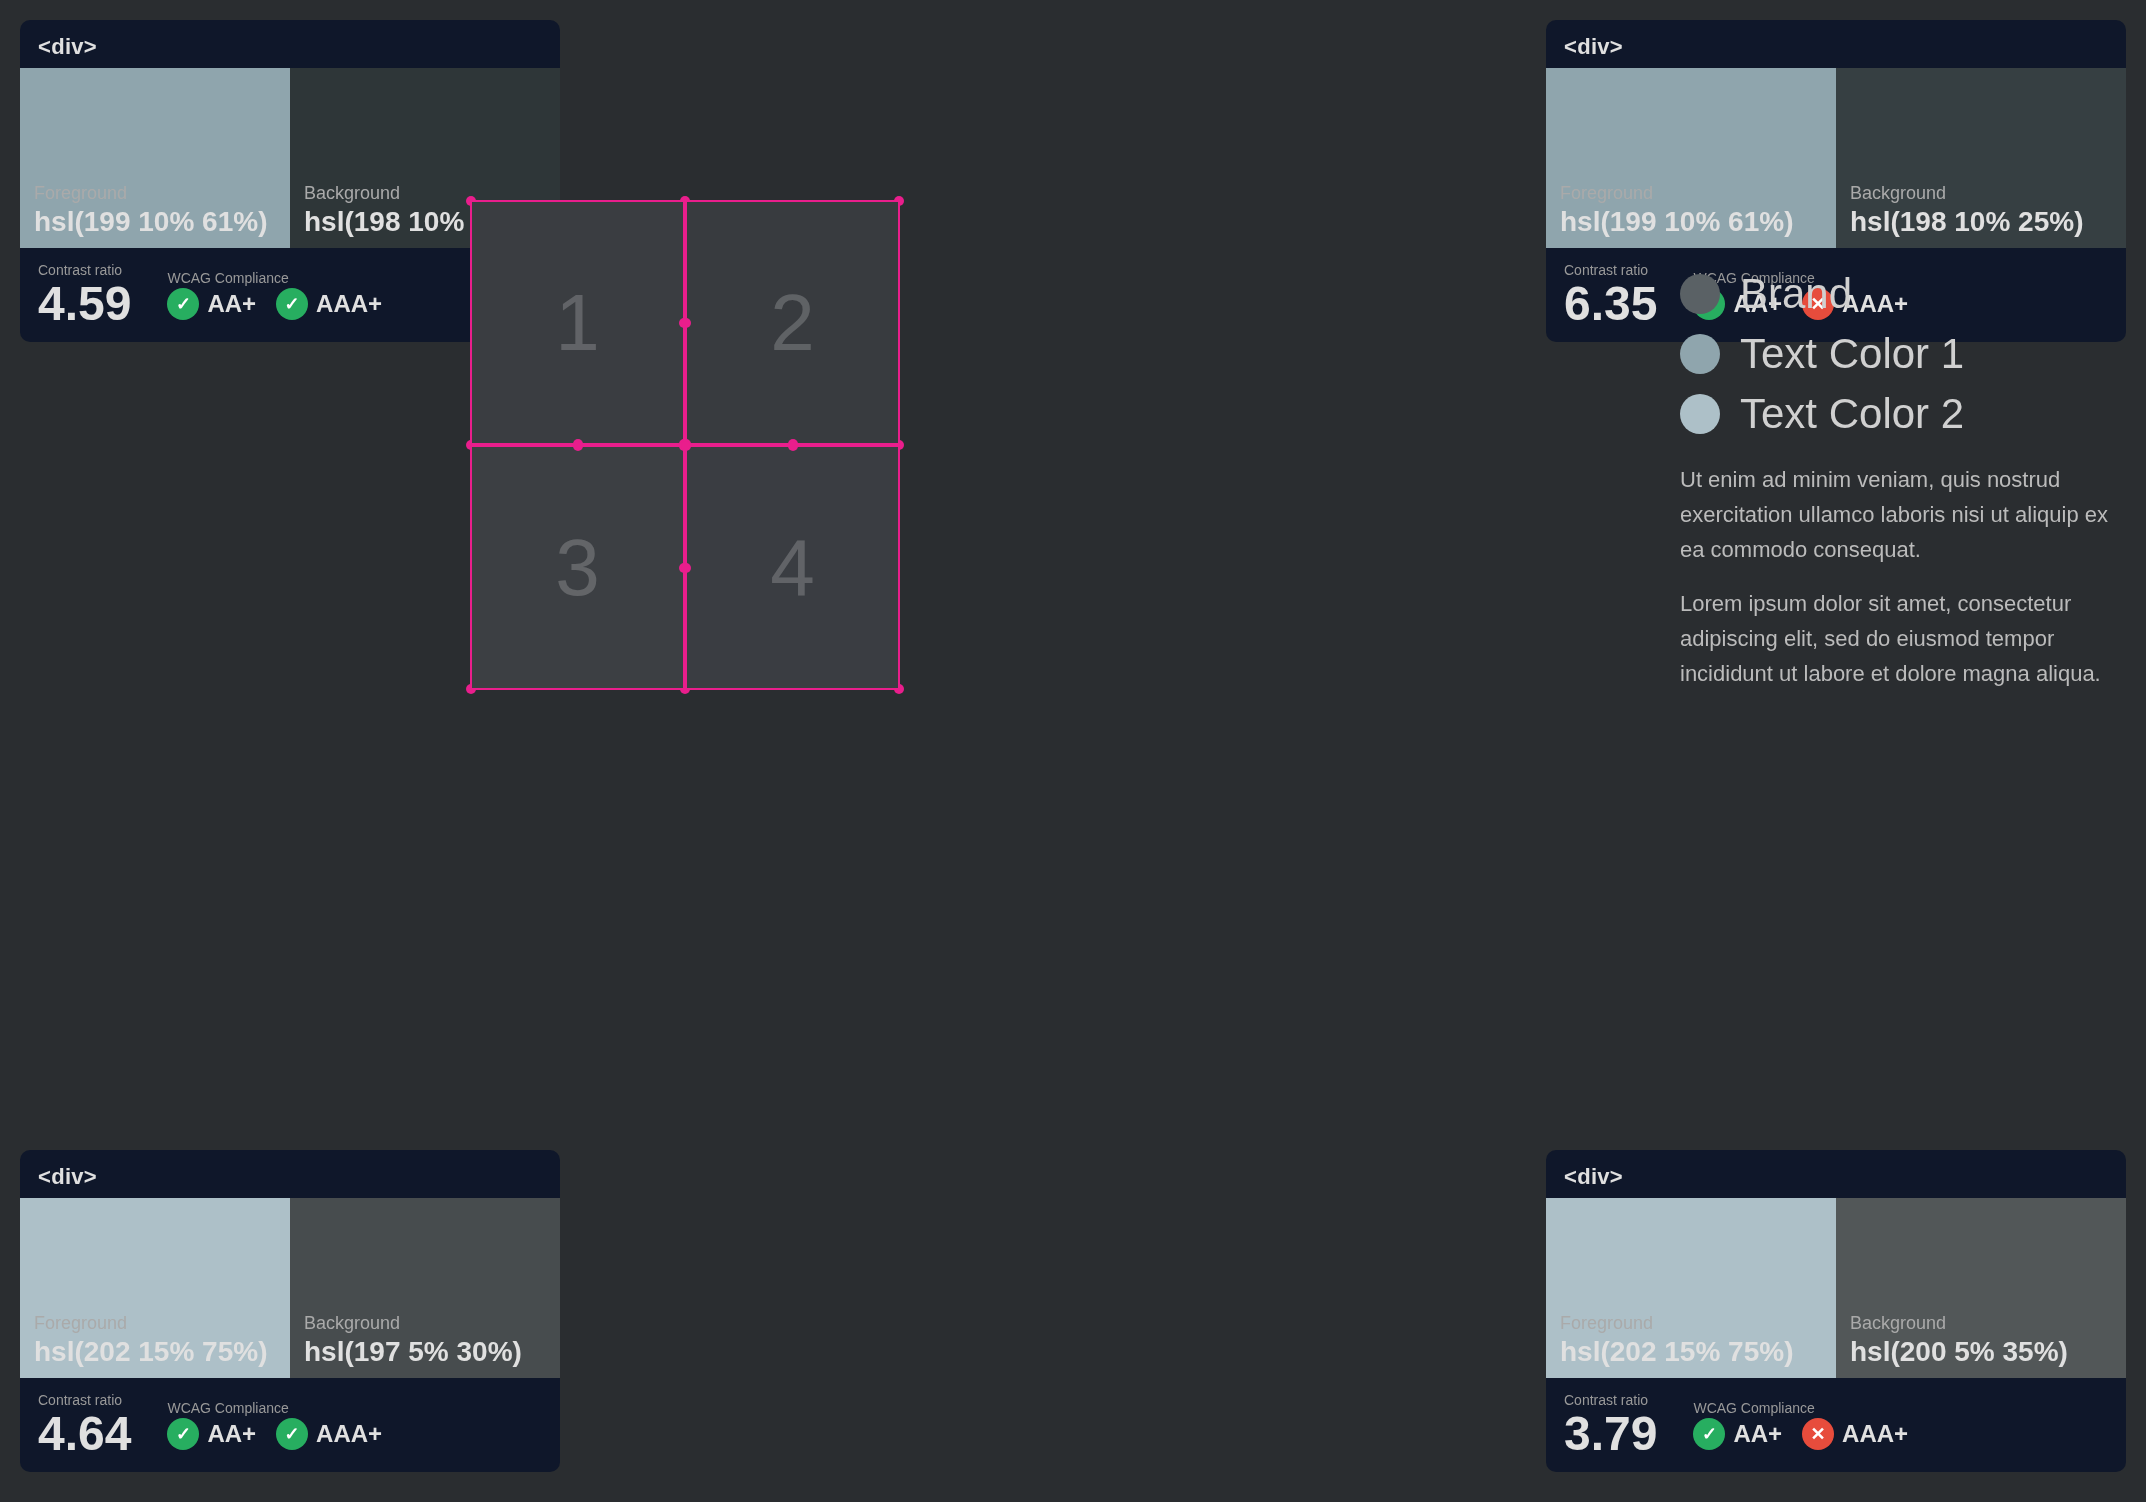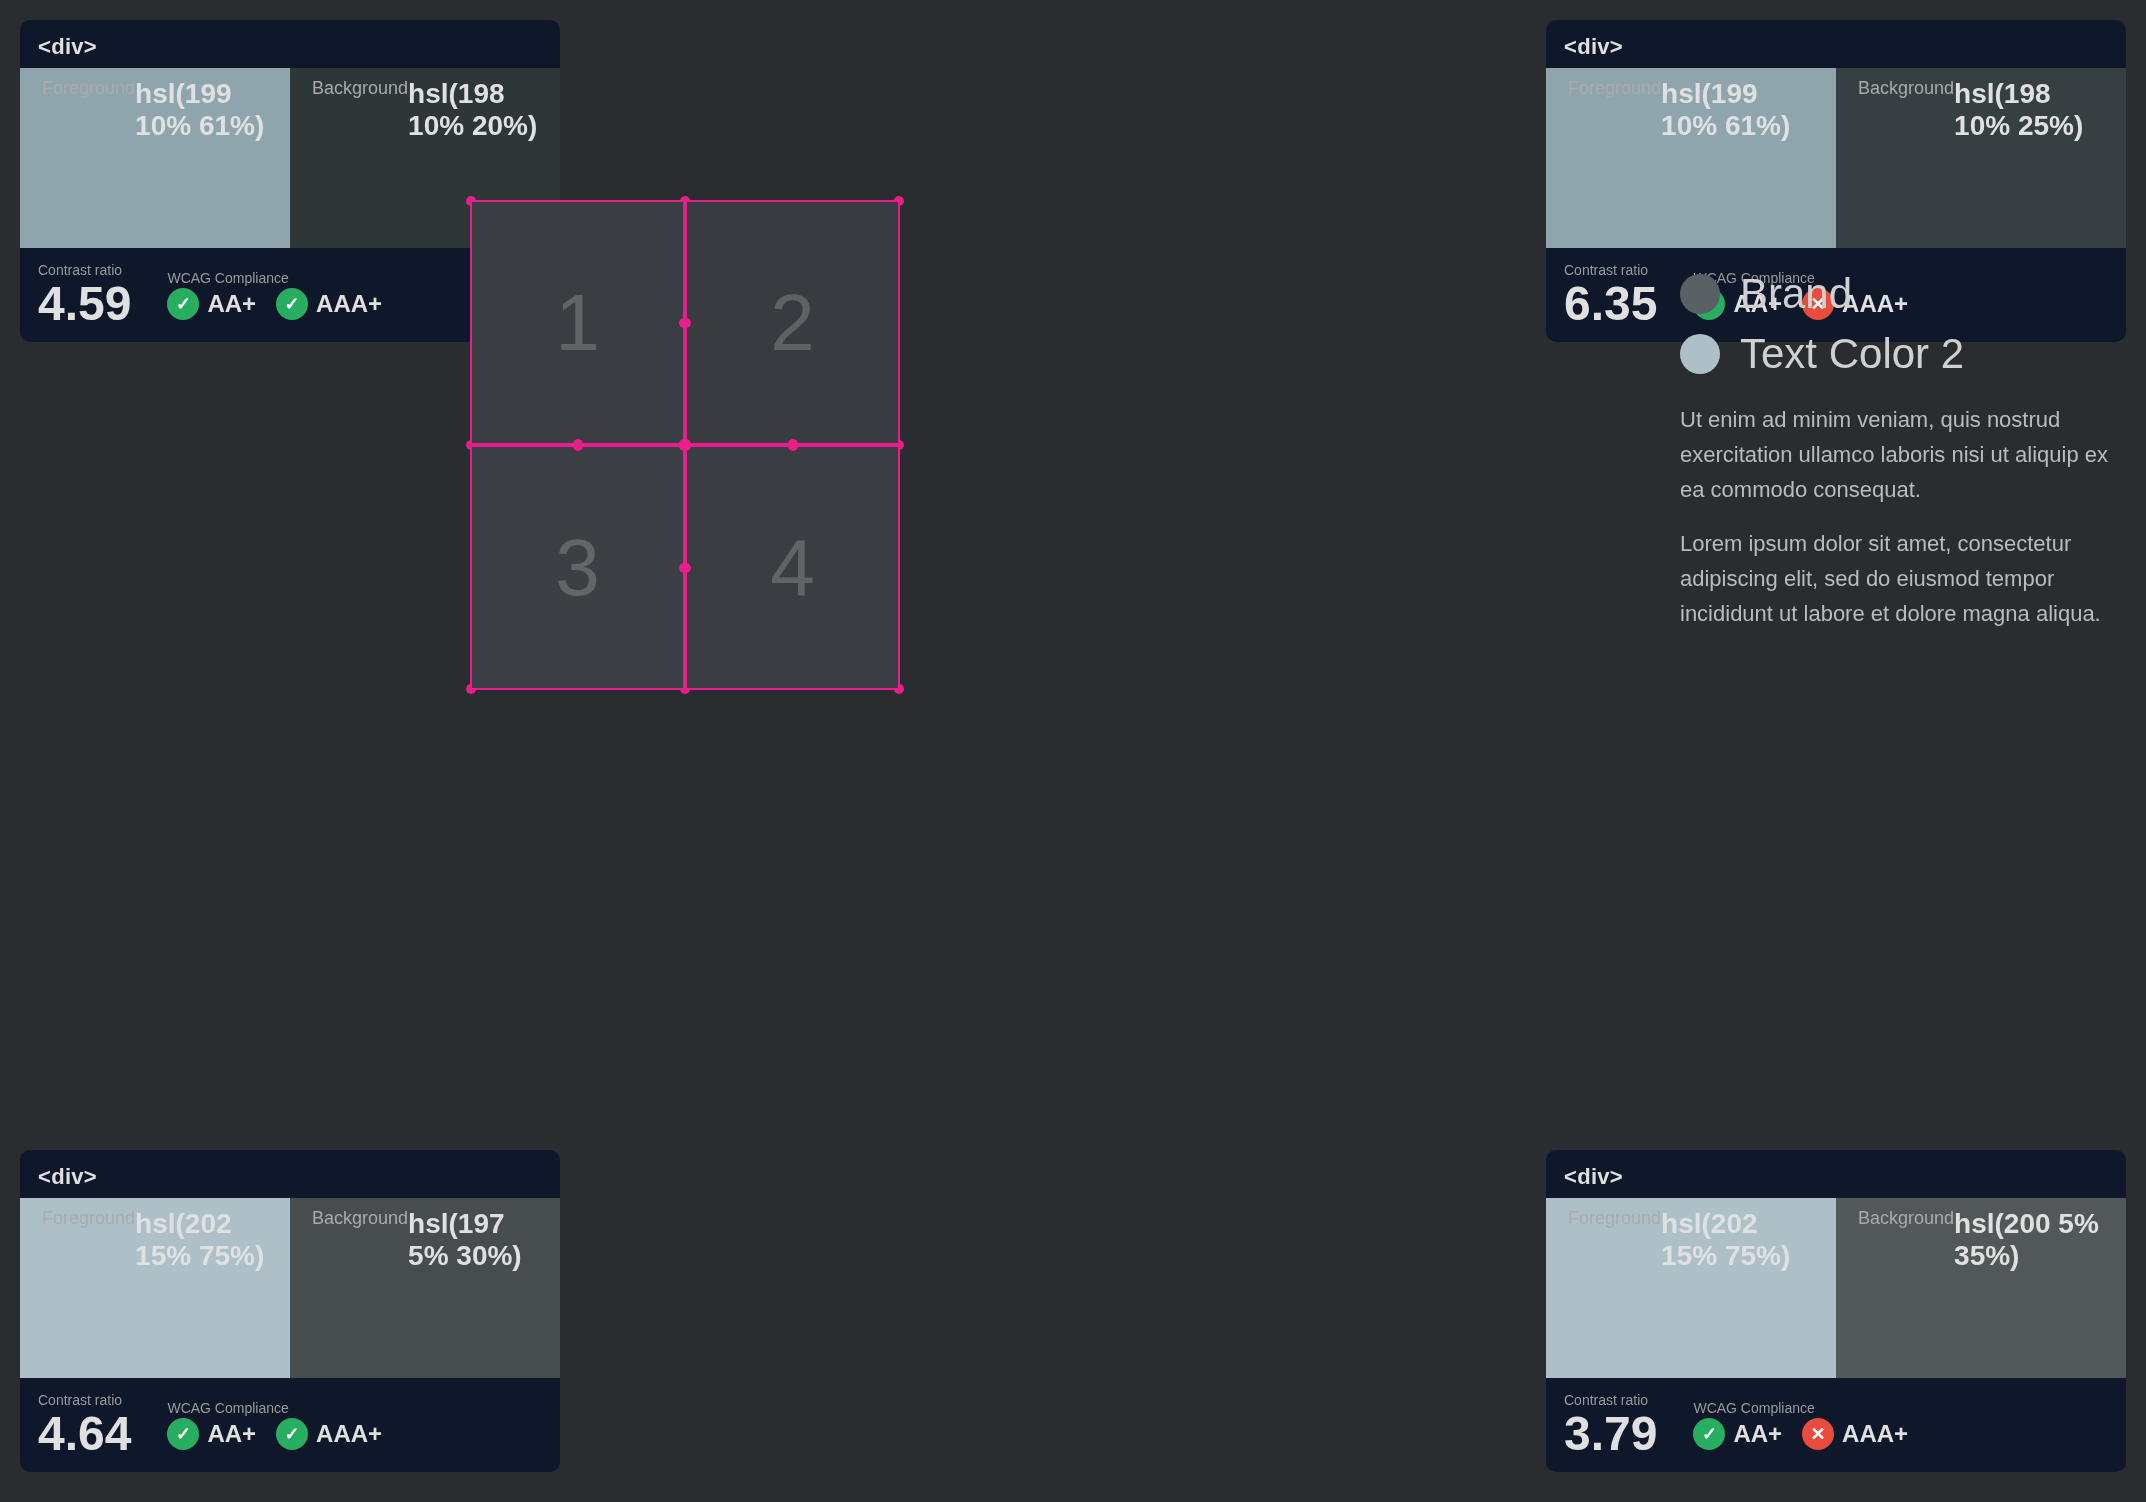--- a/index.html
+++ b/index.html
@@ -31,23 +31,23 @@
     }
 
     .color-swatches {
       display: flex;
       height: 180px;
     }
 
     .swatch {
       flex: 1;
       display: flex;
-      flex-direction: row;
+      flex-direction: column;
       justify-content: flex-end;
-      padding: 10px 22px;
+      padding: 10px 14px;
     }
 
     .swatch-label {
       font-size: 18px;
       color: #aaa;
       margin-bottom: 2px;
     }
 
     .swatch-value {
       font-size: 28px;
@@ -400,20 +400,24 @@
   </div>
 </div>
 
 <div class="right-panel">
 
   <div class="legend-item">
     <div class="legend-dot" style="background:#5a6165;"></div>
     <span class="legend-label">Brand</span>
   </div>
   <div class="legend-item">
+    <div class="legend-dot" style="background:#8fa5ad;"></div>
+    <span class="legend-label">Text Color 1</span>
+  </div>
+  <div class="legend-item">
     <div class="legend-dot" style="background:#adc0c8;"></div>
     <span class="legend-label">Text Color 2</span>
   </div>
 
   <div class="lorem-text">
     <p>Ut enim ad minim veniam, quis nostrud exercitation ullamco laboris nisi ut aliquip ex ea commodo consequat.</p>
     <p>Lorem ipsum dolor sit amet, consectetur adipiscing elit, sed do eiusmod tempor incididunt ut labore et dolore magna aliqua.</p>
   </div>
 </div>
 

